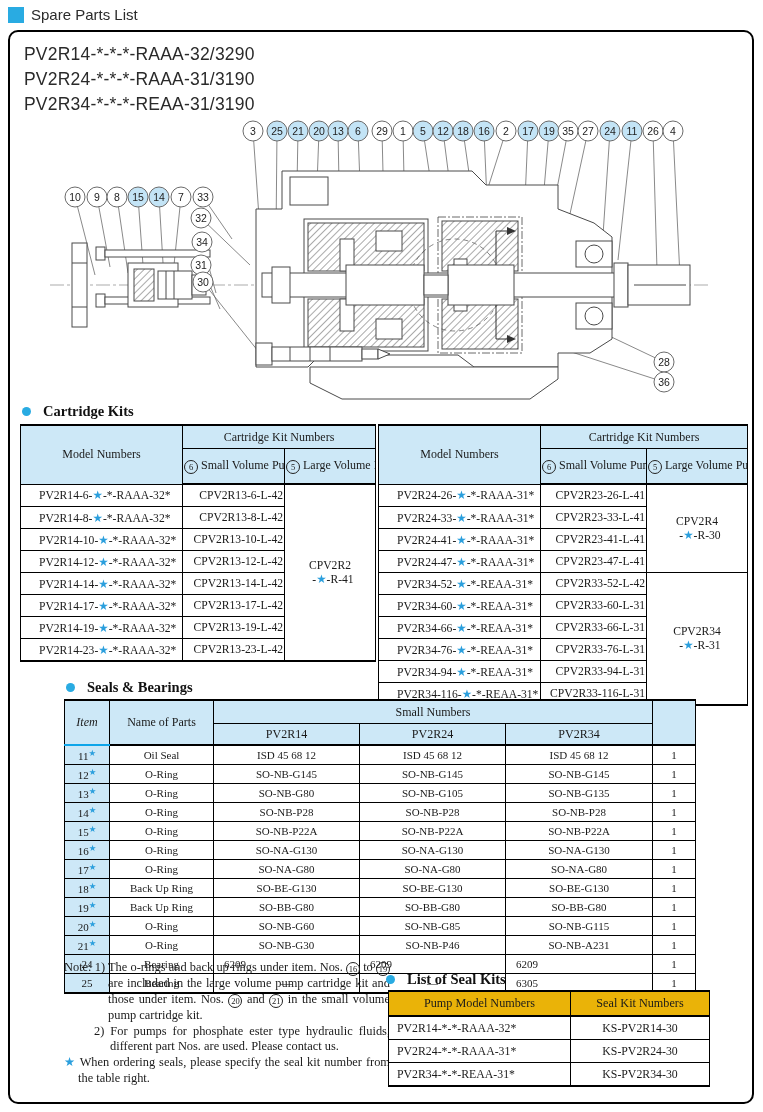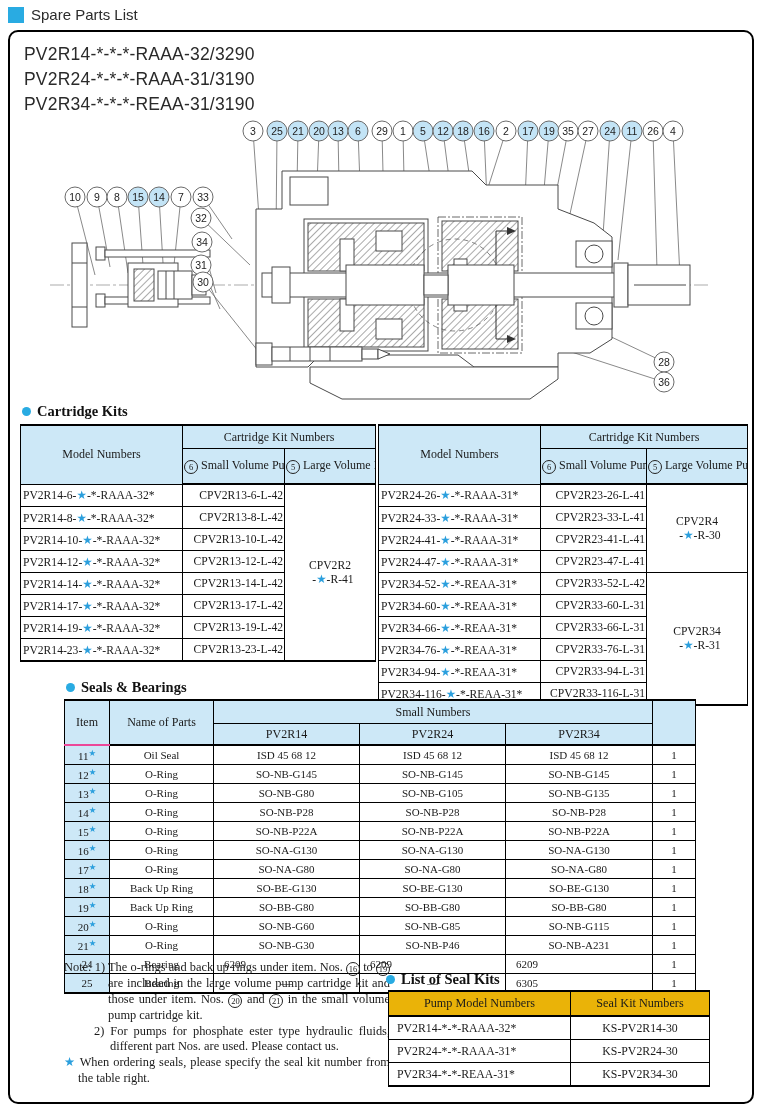--- a/index.html
+++ b/index.html
@@ -16,31 +16,31 @@
           font-size:17.5px;line-height:25px;color:#2a2a2a;letter-spacing:.2px;text-align:right;}
   
   #diag{position:absolute;left:10px;top:113px;}
   .co{fill:#fff;stroke:#6b6b6b;stroke-width:1;}
   .co.b{fill:#c3e4f6;}
   .ct{font:10.5px "Liberation Sans",sans-serif;fill:#222;text-anchor:middle;}
   .lead{stroke:#6b6b6b;stroke-width:0.8;}
   .dln{stroke:#4a4a4a;stroke-width:1;fill:#fff;}
   .dlnf{stroke:#4a4a4a;stroke-width:1;fill:none;}
   
-  .sechead{position:absolute;display:flex;align-items:center;gap:6px;font-weight:bold;font-size:14.5px;color:#111;}
+  .sechead{position:absolute;display:flex;align-items:center;gap:12px;font-weight:bold;font-size:14.5px;color:#111;}
   .bull{width:9px;height:9px;border-radius:50%;background:#29abe2;display:inline-block;}
   
   table{position:absolute;border-collapse:collapse;table-layout:fixed;background:#fff;}
   th,td{border:1px solid #000;overflow:hidden;white-space:nowrap;font-weight:normal;}
   .hbg{background:#cde8f7;}
   .hd1 th{height:20px;font-size:12px;}
   .hd2 th{height:32px;font-size:12px;border-bottom:2px solid #000;line-height:14px;}
   .ck{border-top:2px solid #000;border-bottom:2px solid #000;}
   .ck td{height:19px;font-size:11.6px;}
-  .ck td.model{text-align:left;padding-left:2px;}
+  .ck td.model{text-align:left;padding-left:18px;}
   .ck td.kit{text-align:right;padding-left:4px;}
   .ck td.merged{text-align:center;white-space:normal;}
   .ml2{padding-left:6px;}
   .star{color:#2b9fdd;}
   .ssup{color:#2b9fdd;font-size:8.5px;vertical-align:4px;}
   
   .cknote{position:absolute;left:22px;top:634px;width:356px;font-size:12.4px;line-height:16px;
           text-align:justify;padding-left:33px;text-indent:-33px;}
   .plink{color:#4a4ad0;}
   
@@ -411,21 +411,21 @@
     <colgroup>
       <col style="width:45px">
         <col style="width:104px">
         <col style="width:146px">
       <col style="width:146px">
         <col style="width:147px">
         <col>
     </colgroup>
     <thead>
       <tr class="hd1">
-        <th rowspan="2" class="hbg" style="border-bottom:2px solid #ec4899;">Item</th>
+        <th rowspan="2" class="hbg" style="border-bottom:2px solid #0ea5e9;font-style:italic;">Item</th>
         <th rowspan="2" class="hbg" style="border-bottom:2px solid #000;">Name of Parts</th>
         <th colspan="3" class="hbg">Small Numbers</th>
         <th rowspan="2" class="hbg" style="border-bottom:2px solid #000;padding-left:48px;">Qty.</th>
       </tr>
       <tr class="hd2">
         <th class="hbg">PV2R14</th>
         <th class="hbg">PV2R24</th>
         <th class="hbg">PV2R34</th>
       </tr>
     </thead>

